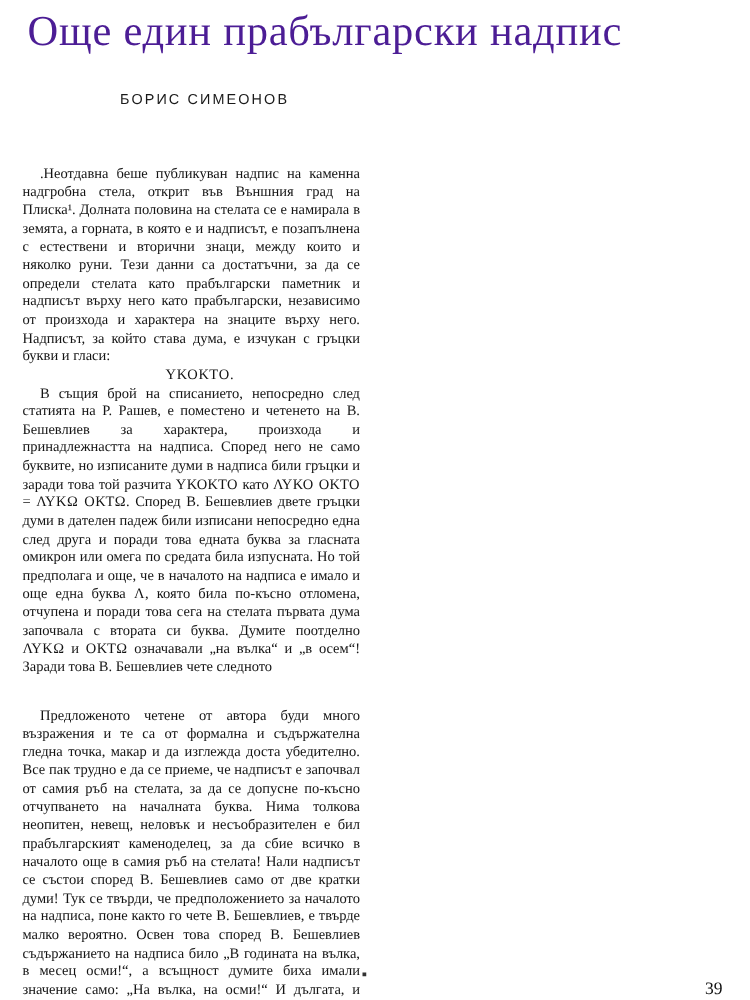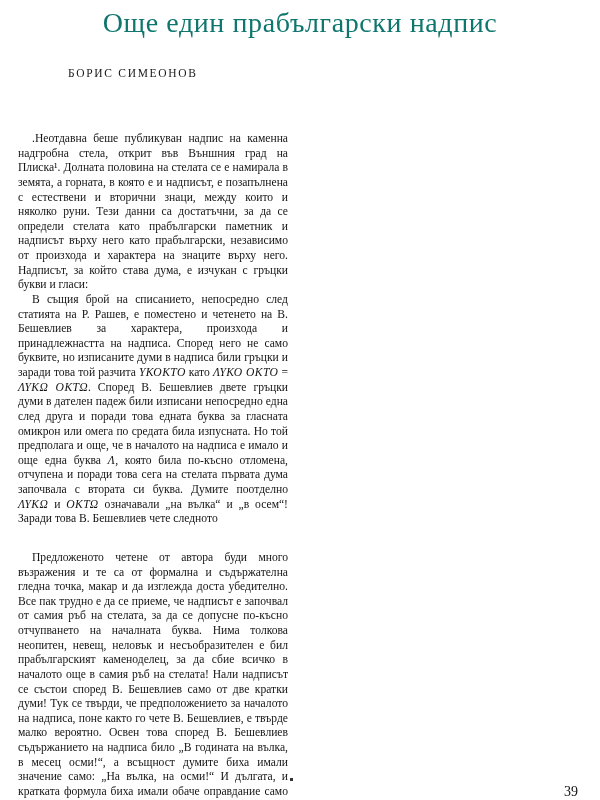--- a/index.html
+++ b/index.html
@@ -15,36 +15,36 @@
     overflow: hidden;
   }
   .page {
     position: relative;
     width: 600px;
     height: 800px;
     box-sizing: border-box;
     padding: 0;
   }
   .page-title {
-    text-align: center;
+    text-align: left;
     font-family: "Liberation Serif", "DejaVu Serif", serif;
     font-weight: 400;
-    font-size: 28px;
+    font-size: 34px;
     line-height: 1.05;
     letter-spacing: 0.6px;
     margin: 8px 0 0 0;
     padding: 0 22px;
-    color: #0f766e;
+    color: #4c1d95;
   }
   .byline {
     margin: 30px 0 0 0;
-    padding-left: 68px;
+    padding-left: 96px;
     font-size: 11.5px;
     letter-spacing: 1.7px;
-    font-family: Liberation Serif, serif;
+    font-family: Liberation Sans, sans-serif;
     font-weight: 400;
     color: #1a1a1a;
   }
   .columns {
     position: absolute;
     top: 124px;
     left: 18px;
     width: 564px;
     display: flex;
     flex-direction: column;
@@ -70,21 +70,20 @@
   .inscription {
     text-align: center;
     text-indent: 0;
     margin: 1px 0 1px 0;
     letter-spacing: 0.7px;
     font-size: 11.6px;
   }
   .greek {
     font-family: "Liberation Serif", "DejaVu Serif", serif;
     letter-spacing: 0.4px;
-    font-style: italic;
   }
   sup {
     font-size: 7.4px;
     line-height: 0;
     vertical-align: super;
   }
   .page-number {
     position: absolute;
     right: 22px;
     bottom: 8px;
@@ -108,20 +107,21 @@
 
   <h1 class="page-title">Още един прабългарски надпис</h1>
 
   <div class="byline">БОРИС СИМЕОНОВ</div>
 
   <div class="columns">
 
     <div class="col">
       <p>.Неотдавна беше публикуван надпис на каменна надгробна стела, открит във Външния град на Плиска¹. Долната половина на стелата се е намирала в земята, а горната, в която е и надписът, е позапълнена с естествени и вторични знаци, между които и няколко руни. Тези данни са достатъчни, за да се определи стелата като прабългарски паметник и надписът върху него като прабългарски, независимо от произхода и характера на знаците върху него. Надписът, за който става дума, е изчукан с гръцки букви и гласи:</p>
 
+      <p class="inscription">ΥΚΟΚΤΟ.</p>
 
       <p><span>В същия брой на списанието, непосредно след статията на Р. Рашев, е поместено и четенето на В. Бешевлиев за характера, произхода и принадлежнастта на надписа. Според него не само буквите, но изписаните думи в надписа били гръцки и заради това той разчита </span><span class="greek">ΥΚΟΚΤΟ</span><span> като </span><span class="greek">ΛΥΚΟ ΟΚΤΟ</span><span> = </span><span class="greek">ΛΥΚΩ ΟΚΤΩ</span><span>. Според В. Бешевлиев двете гръцки думи в дателен падеж били изписани непосредно една след друга и поради това едната буква за гласната омикрон или омега по средата била изпусната. Но той предполага и още, че в началото на надписа е имало и още една буква </span><span class="greek">Λ</span><span>, която била по-късно отломена, отчупена и поради това сега на стелата първата дума започвала с втората си буква. Думите поотделно </span><span class="greek">ΛΥΚΩ</span><span> и </span><span class="greek">ΟΚΤΩ</span><span> означавали „на вълка“ и „в осем“! Заради това В. Бешевлиев чете следното</span></p>
     </div>
 
     <div class="col">
 
       <p>Предложеното четене от автора буди много възражения и те са от формална и съдържателна гледна точка, макар и да изглежда доста убедително. Все пак трудно е да се приеме, че надписът е започвал от самия ръб на стелата, за да се допусне по-късно отчупването на началната буква. Нима толкова неопитен, невещ, неловък и несъобразителен е бил прабългарският каменоделец, за да сбие всичко в началото още в самия ръб на стелата! Нали надписът се състои според В. Бешевлиев само от две кратки думи! Тук се твърди, че предположението за началото на надписа, поне както го чете В. Бешевлиев, е твърде малко вероятно. Освен това според В. Бешевлиев съдържанието на надписа било „В годината на вълка, в месец осми!“, а всъщност думите биха имали значение само: „На вълка, на осми!“ И дългата, и кратката формула биха имали обаче оправдание само при наличието на по-голям текст, в който да се съобщава името на покойника, събитието и годината (и месеца) на събитието. Да се изпише само годината и само месеца, е твърде малко вероятно. Съществуват съмнения и относно формата на думите в надписа. И по повод на тези несъмнени трудности в предложеното четене на В. Бешевлиев се прави опит, не по-малко вероятен от гръцкото четене на надписа, а и с по-</p>
     </div>
 
   </div>

